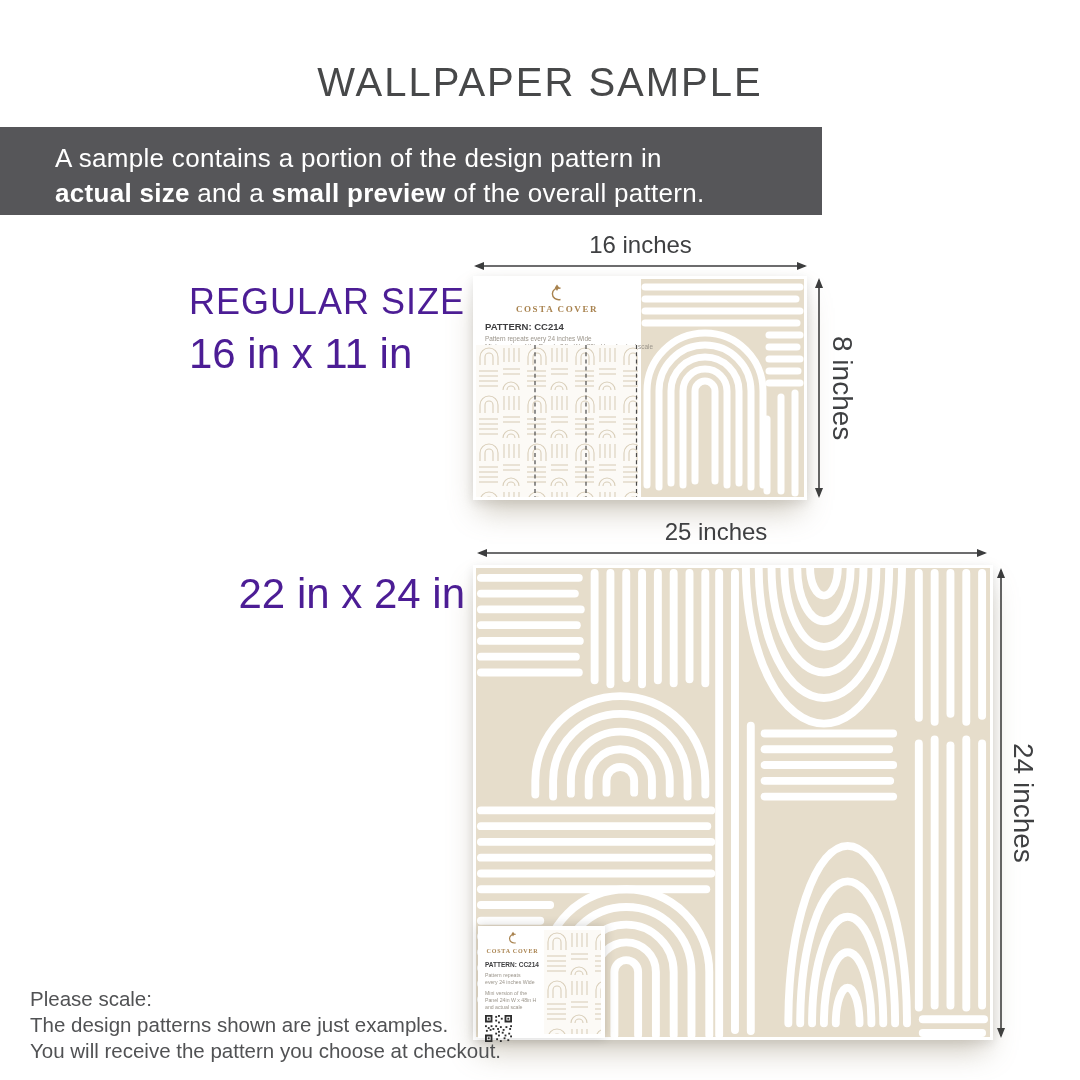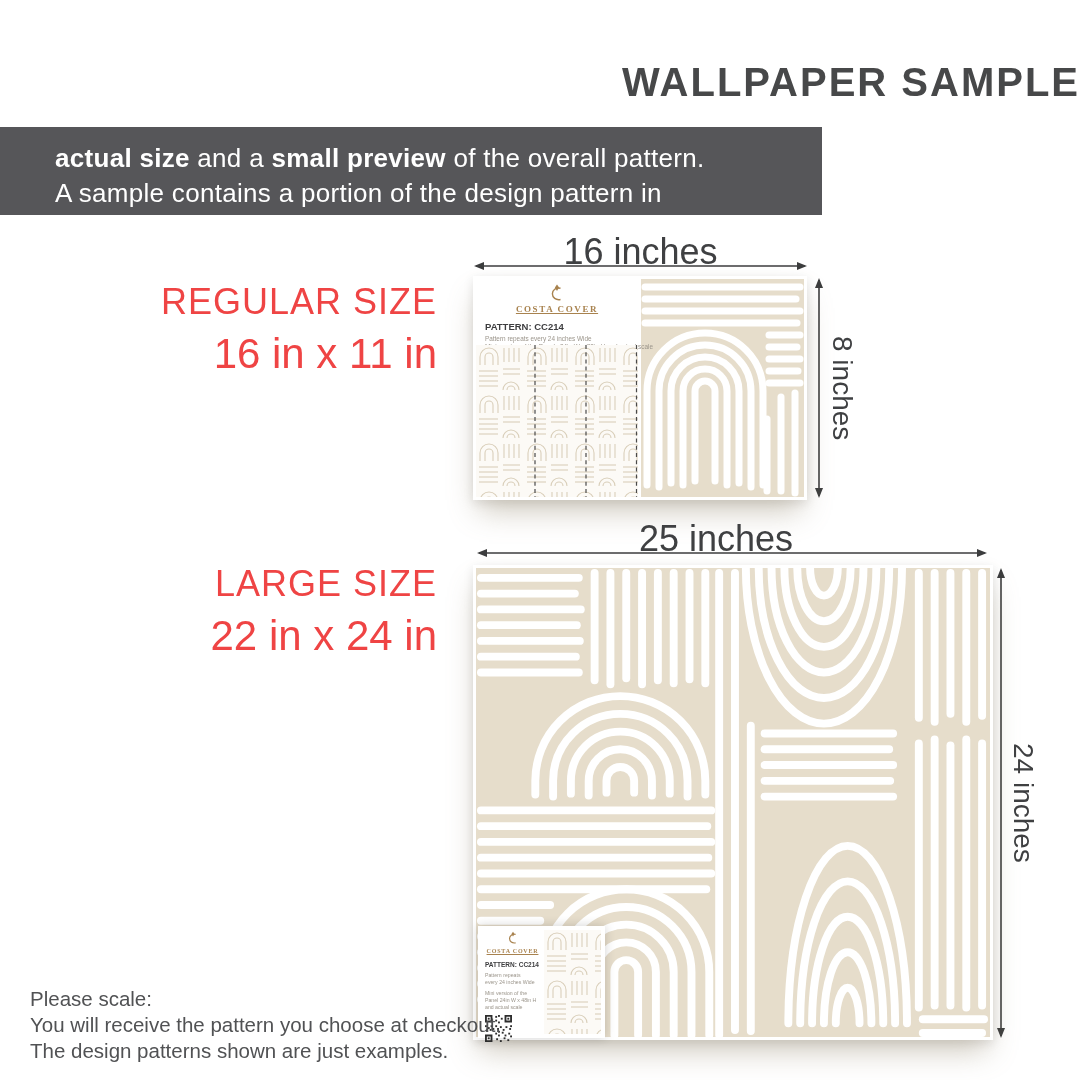--- a/index.html
+++ b/index.html
@@ -1,44 +1,44 @@
 <!DOCTYPE html>
 <html><head>
 <meta charset="utf-8">
 <style>
   html,body{margin:0;padding:0;background:#fff;}
   .stage{position:relative;width:1080px;height:1080px;background:#ffffff;overflow:hidden;
          font-family:"Liberation Sans",sans-serif;color:#404244;}
-  .page-title{position:absolute;left:0;right:0;top:60px;text-align:right;
-              font-size:40px;font-weight:bold;letter-spacing:2px;color:#474849;}
+  .page-title{position:absolute;left:0;right:0;top:60px;text-align:center;
+              font-size:40px;font-weight:normal;letter-spacing:2px;color:#474849;}
   .banner{position:absolute;left:0;top:127px;width:822px;height:88px;background:#565659;
           color:#fff;box-sizing:border-box;padding:14px 0 0 55px;font-size:26px;line-height:35px;letter-spacing:.3px;}
   .banner b{font-weight:bold;}
-  .size-label{position:absolute;right:643px;text-align:right;color:#ef4444;}
+  .size-label{position:absolute;right:615px;text-align:left;color:#4c1d95;}
   .size-label .size-name{font-size:36px;letter-spacing:1px;}
   .size-label .size-dims{font-size:42px;margin-top:7px;}
   .lbl-regular{top:281px;}
   .lbl-large{top:563px;}
 
-  .dim-label-h{position:absolute;text-align:center;font-size:36px;color:#3f4042;}
+  .dim-label-h{position:absolute;text-align:center;font-size:24px;color:#3f4042;}
   .dim-label-v{position:absolute;display:flex;align-items:center;justify-content:center;
                writing-mode:vertical-rl;font-size:28px;color:#3f4042;}
   .dim-arrow{position:absolute;}
 
   .sample{position:absolute;background:#fff;
           box-shadow:0 16px 28px -6px rgba(145,130,105,.45), 0 3px 10px rgba(0,0,0,.10);}
   .sample-regular{left:473px;top:276px;width:334px;height:224px;}
   .sample-large{left:473px;top:565px;width:520px;height:475px;}
   .reg-pattern{position:absolute;left:168px;top:3px;}
   .tile-pattern{position:absolute;left:3px;top:3px;}
 
   .reg-card{position:absolute;left:0;top:0;width:168px;height:224px;background:#fff;}
   .logo{text-align:center;margin-top:8px;line-height:0;}
   .brand{font-family:"Liberation Serif",serif;font-size:9px;letter-spacing:1.6px;
-         color:#A8824E;text-align:center;margin-top:2px;font-weight:600;line-height:10px;text-decoration:underline;}
+         color:#A8824E;text-align:center;margin-top:2px;font-weight:600;line-height:10px;}
   .pattern-code{margin:7px 0 3px 12px;font-size:9.5px;font-weight:bold;color:#3d3d3f;}
   .card-note{margin:1px 0 0 12px;font-size:6.4px;color:#9b958b;white-space:nowrap;}
   .panel-arrow{position:relative;height:13px;margin:5px 0 0 12px;width:56px;}
   .panel-arrow-label{position:absolute;top:-4px;left:20px;font-size:8px;color:#555;}
   .panel-arrow svg{position:absolute;bottom:0;left:0;}
   .reg-preview{position:absolute;left:3px;bottom:3px;line-height:0;}
 
   .large-card{position:absolute;left:5px;bottom:2px;width:127px;height:112px;background:#fff;
               box-shadow:0 0 10px rgba(0,0,0,.18);display:flex;}
   .lc-left{width:62px;box-sizing:border-box;padding:5px 0 0 7px;}
@@ -52,31 +52,30 @@
   .note{position:absolute;left:30px;top:986px;font-size:20.5px;line-height:26px;color:#515254;}
 </style>
 </head>
 <body>
 
 <div class="stage">
 
   <div class="page-title">WALLPAPER SAMPLE</div>
 
   <div class="banner">
+    <div><span>A sample contains a portion of the design pattern in</span></div>
     <div><b>actual size</b><span> and a </span><b>small preview</b><span> of the overall pattern.</span></div>
-    <div><span>A sample contains a portion of the design pattern in</span></div>
   </div>
 
   <div class="size-label lbl-regular">
     <div class="size-name">REGULAR SIZE</div>
     <div class="size-dims">16 in x 11 in</div>
   </div>
 
   <div class="size-label lbl-large">
-    <div class="size-name">LARGE SIZE</div>
     <div class="size-dims">22 in x 24 in</div>
   </div>
 
   <div class="dim-label-h" style="left:473px;width:335px;top:231px;">16 inches</div>
   <svg class="dim-arrow" style="left:473px;top:260px;" width="335" height="12">
     <line x1="3" y1="6" x2="332" y2="6" stroke="#3c3d3e" stroke-width="1.6"></line>
     <path d="M1 6l10 -4v8z" fill="#3c3d3e"></path>
       <path d="M334 6l-10 -4v8z" fill="#3c3d3e"></path>
   </svg>
   <svg class="dim-arrow" style="left:813px;top:277px;" width="12" height="222">
@@ -331,17 +330,17 @@
           </defs>
           <rect width="57" height="104" fill="#fcfaf6"></rect>
           <rect width="57" height="104" fill="url(#miniB)" opacity="0.85"></rect>
         </svg>
       </div>
     </div>
   </div>
 
   <div class="note">
     <div>Please scale:</div>
+    <div>The design patterns shown are just examples.</div>
     <div>You will receive the pattern you choose at checkout.</div>
-    <div>The design patterns shown are just examples.</div>
   </div>
 
 </div>
 
 </body></html>

